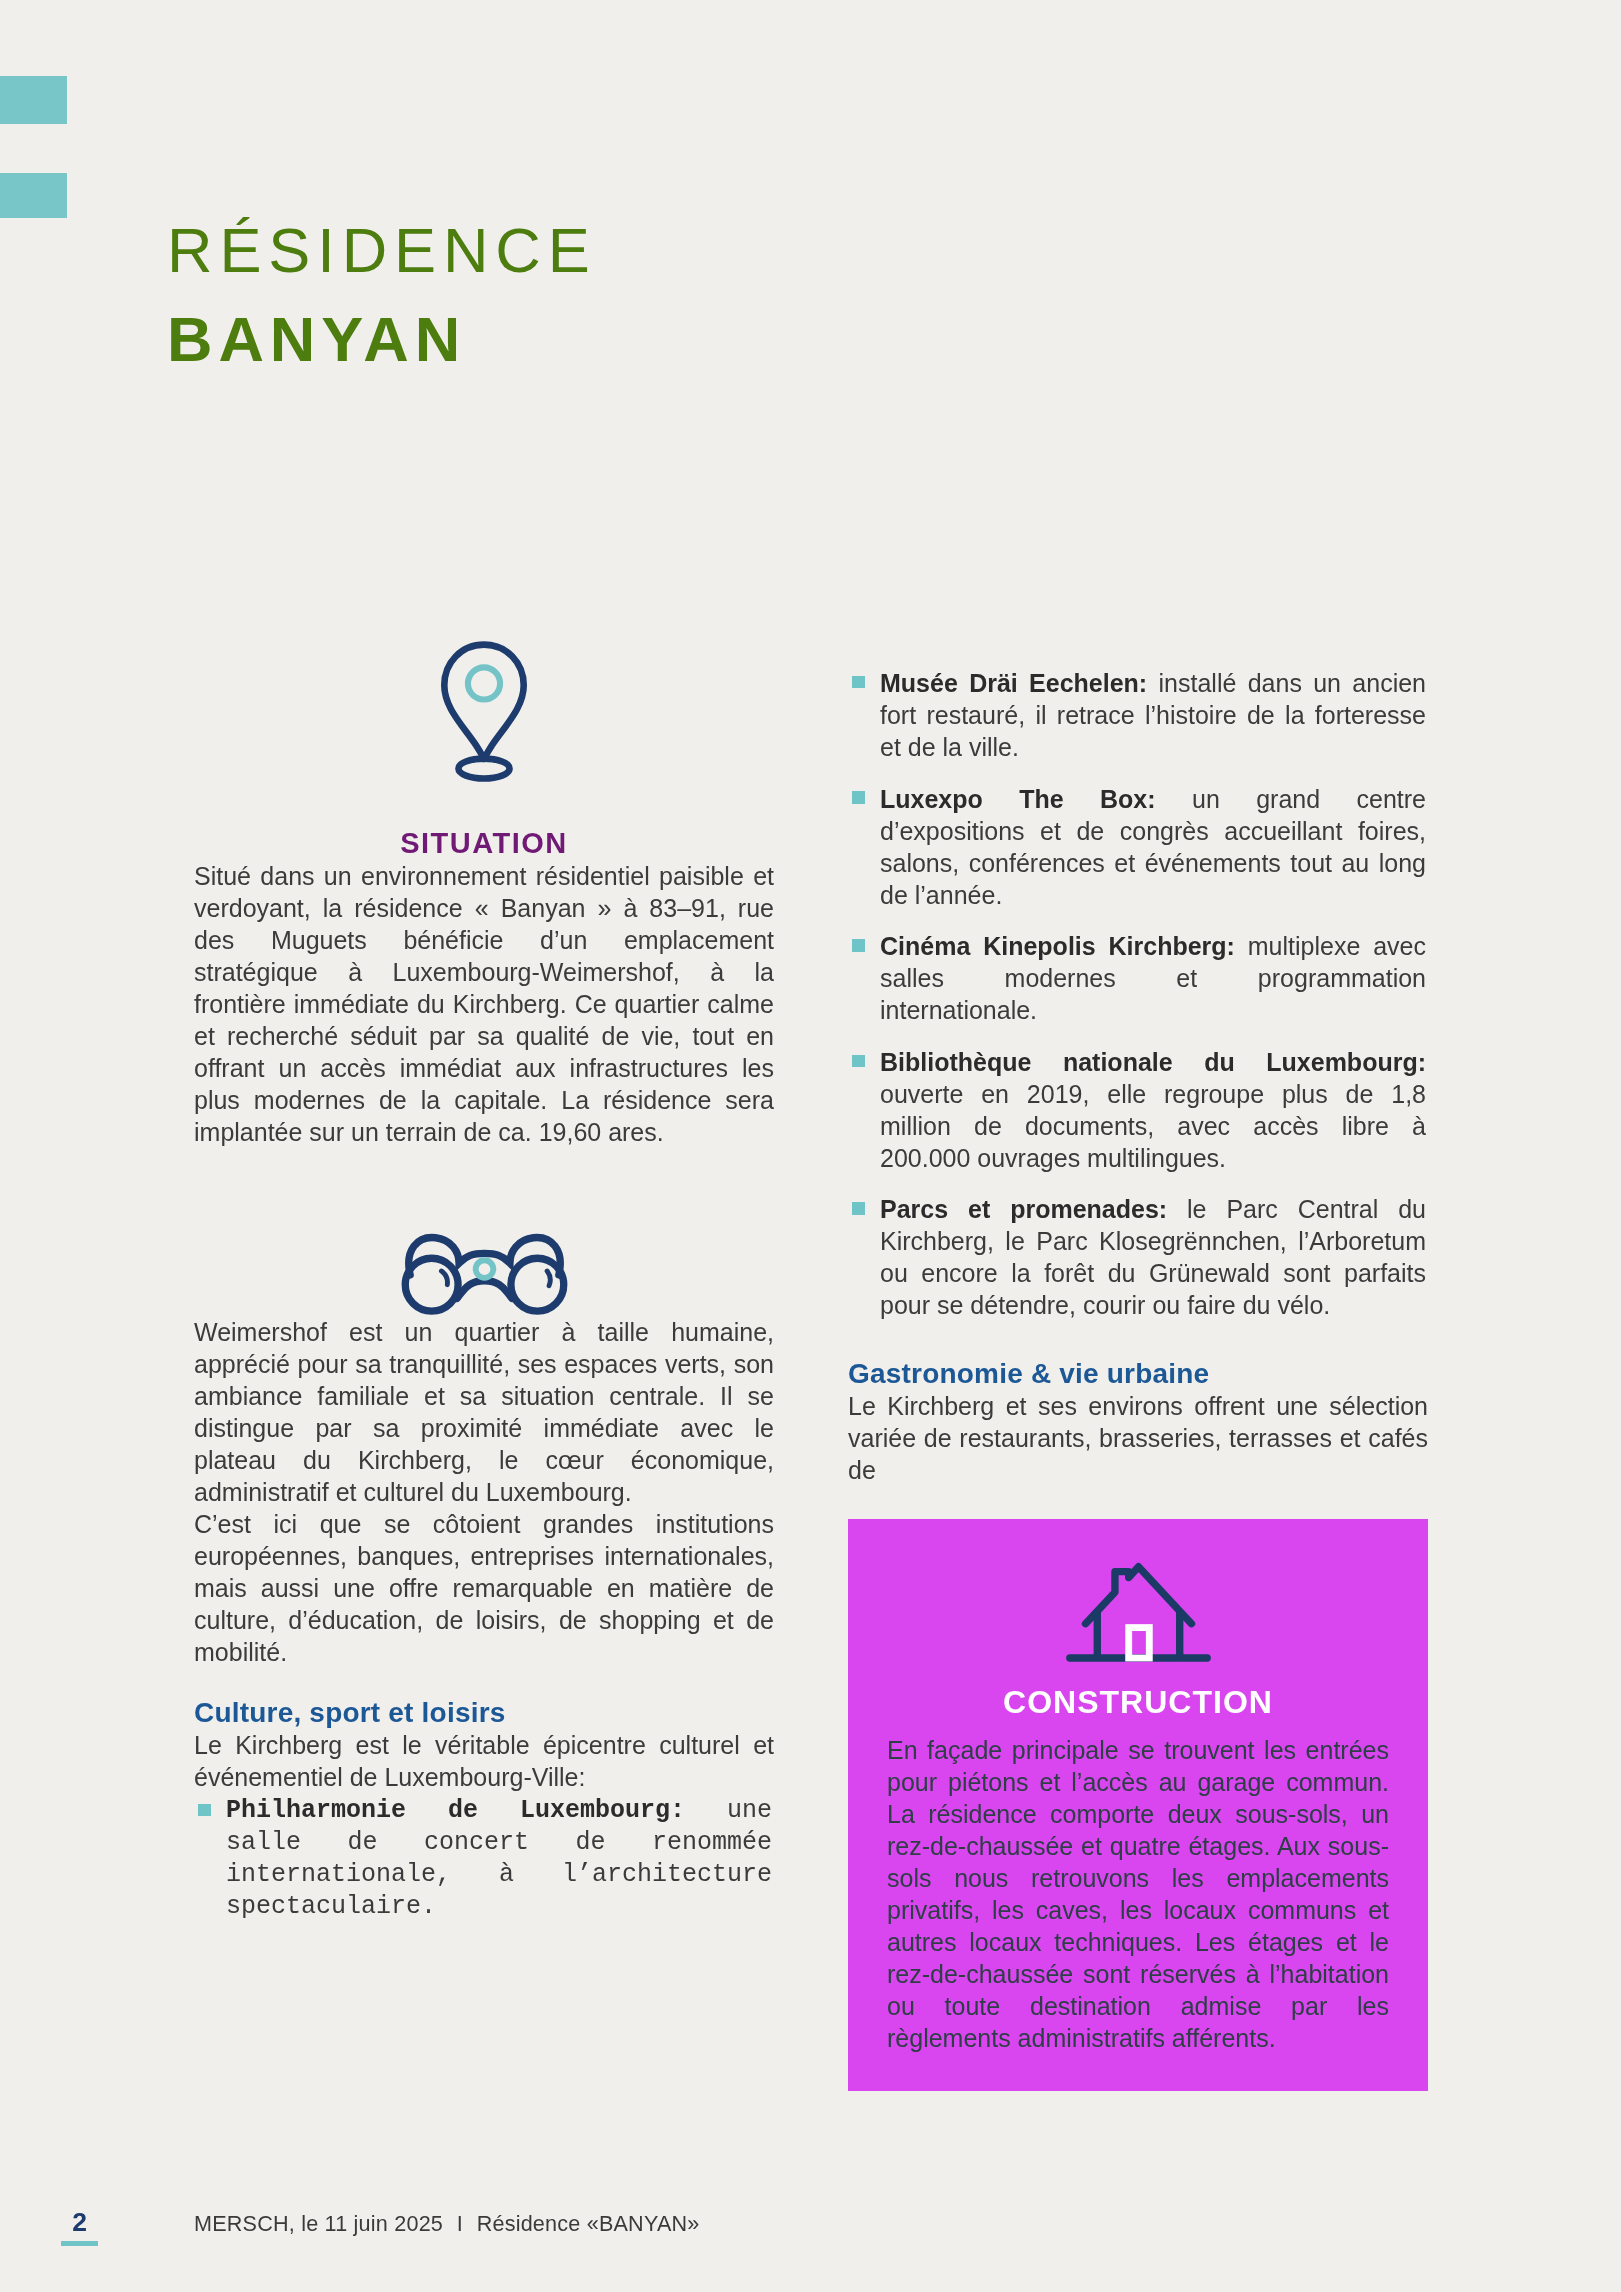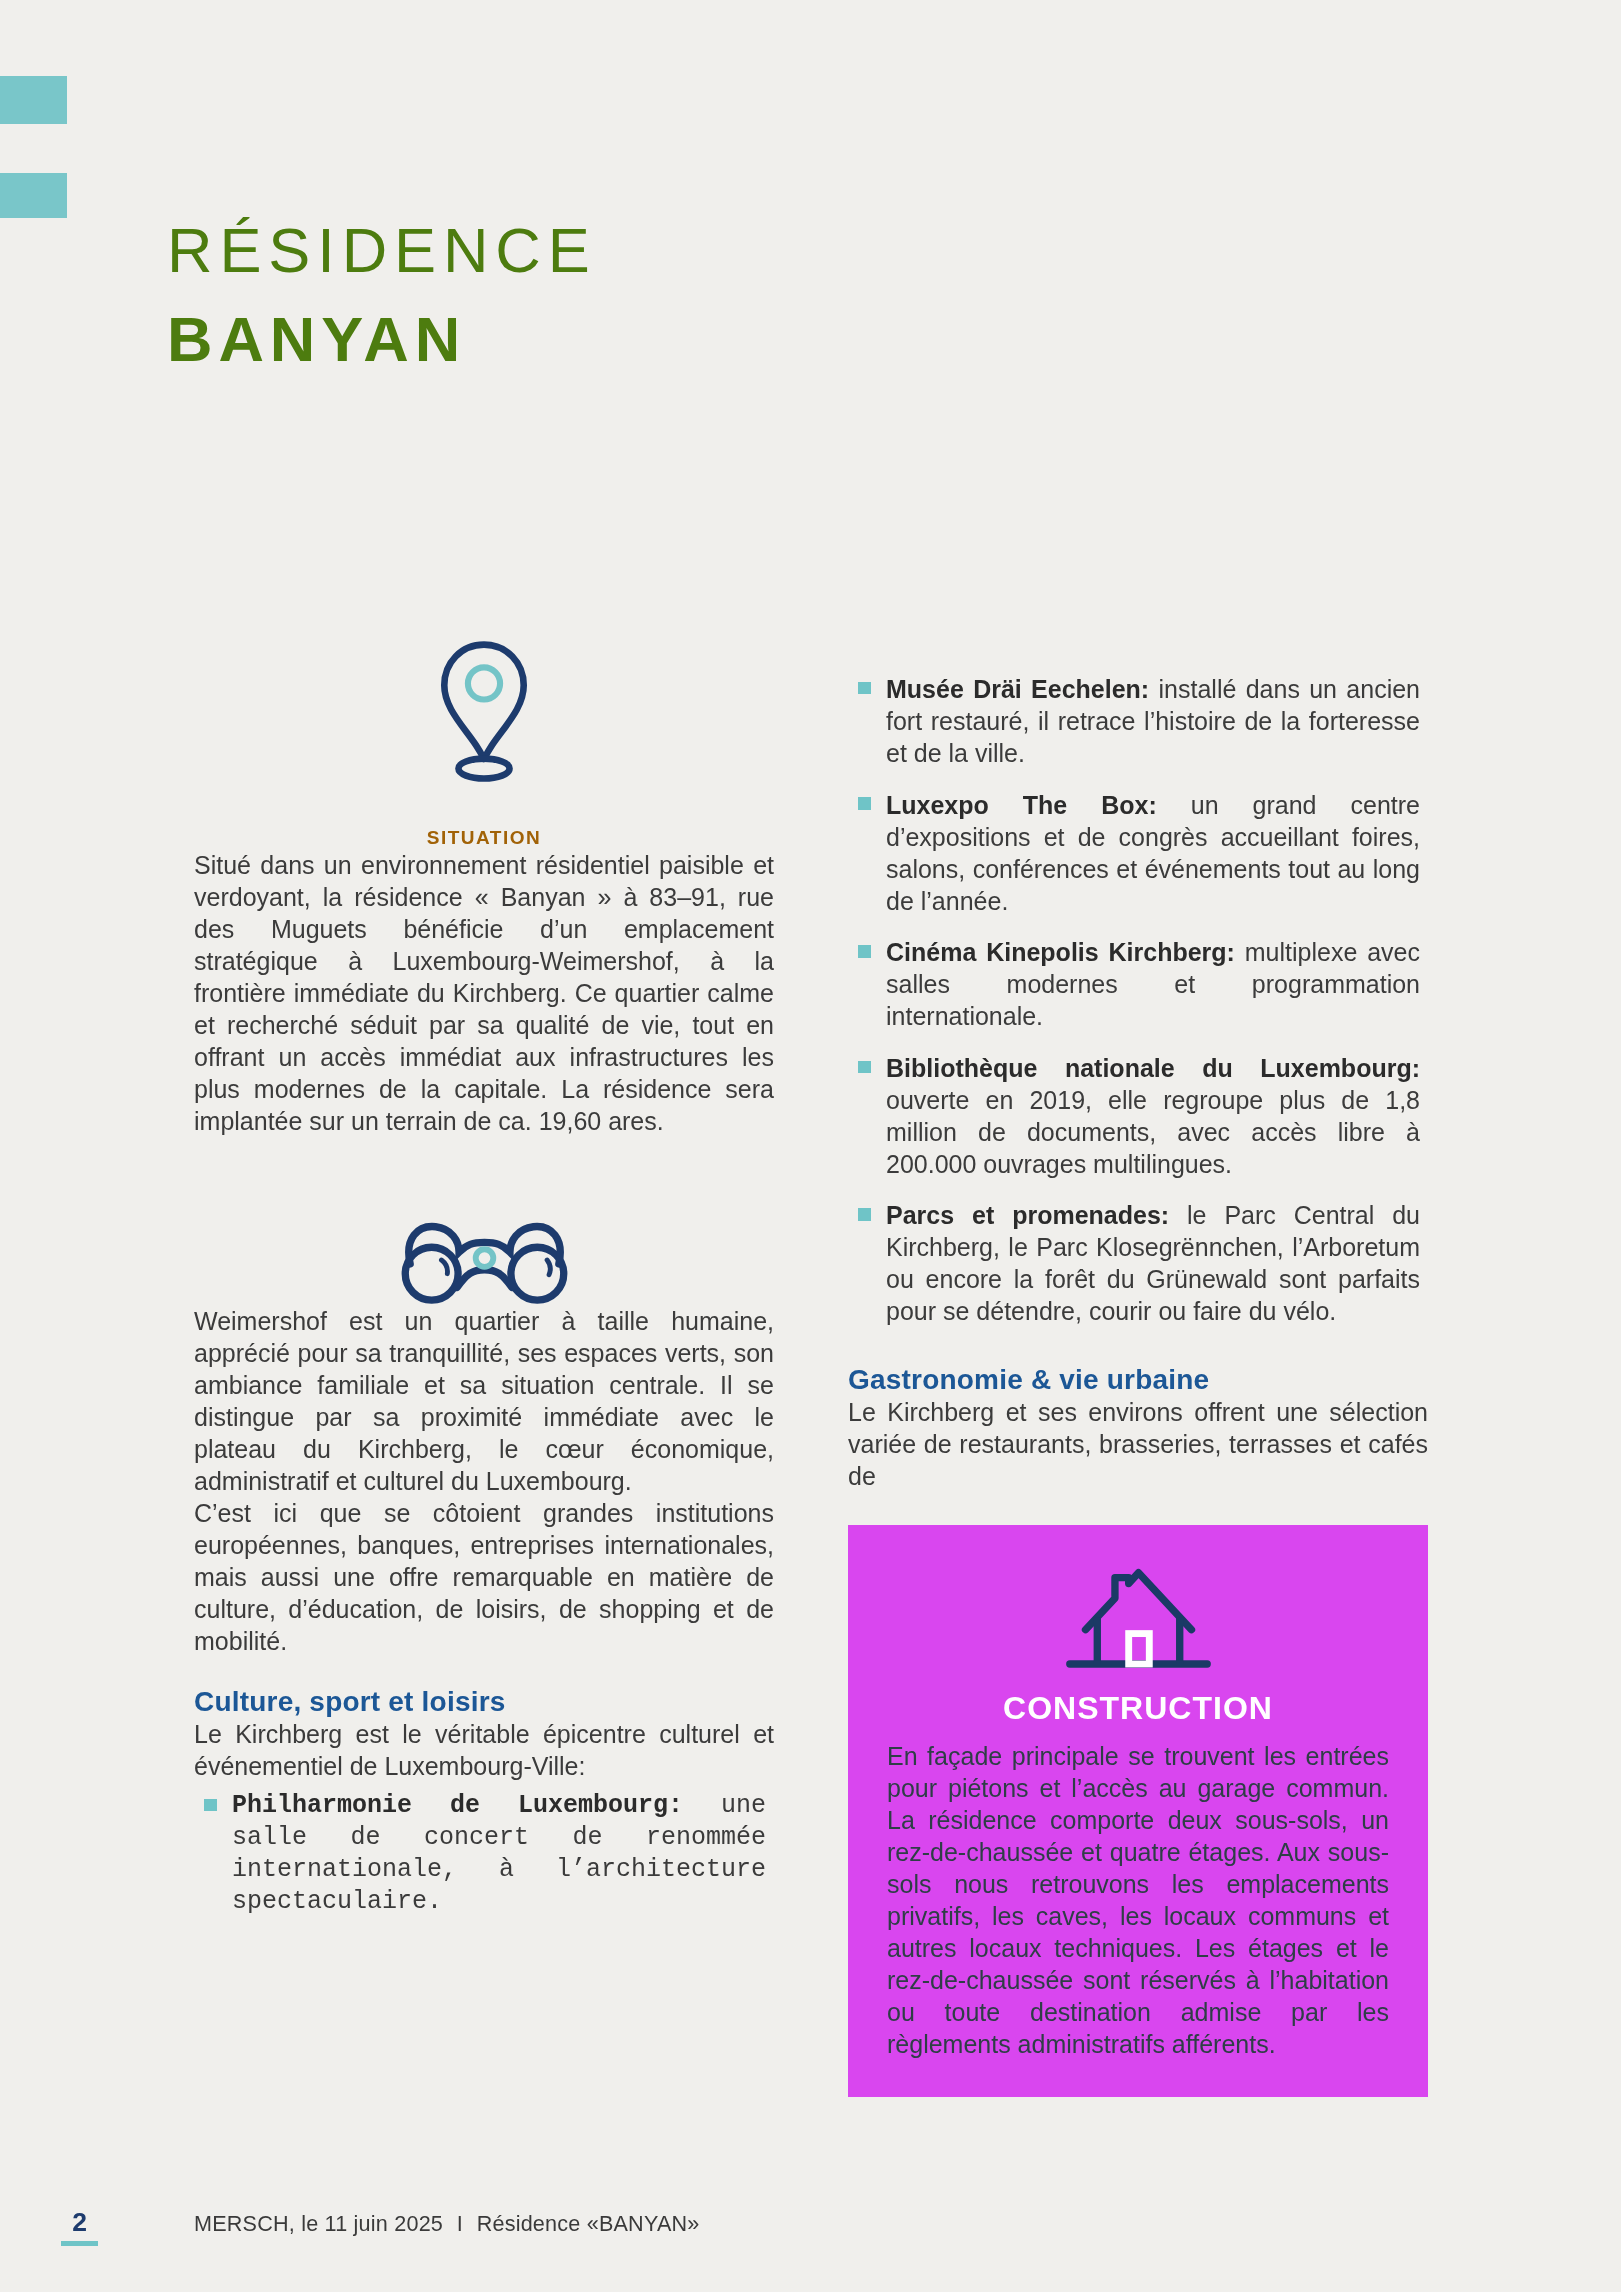--- a/index.html
+++ b/index.html
@@ -21,32 +21,32 @@
   .title .t1{font-size:63px;font-weight:400;letter-spacing:6.9px;}
   .title .t2{font-size:63px;font-weight:700;letter-spacing:5.9px;margin-top:26px;}
 
   
   .col{position:absolute;width:580px;}
   .col-left{left:194px;top:635px;}
   .col-right{left:848px;top:665px;}
 
   .icon-block{display:block;margin:0 auto;}
   .sec-head{
-    text-align:center;font-size:19px;font-weight:700;color:#a16207;
+    text-align:center;font-size:29px;font-weight:700;color:#701a75;
     letter-spacing:1.5px;margin:0;
   }
   p.body{
     font-size:25px;line-height:32px;text-align:justify;margin:0;
     hyphens:auto;-webkit-hyphens:auto;color:#3b3b3b;
   }
   .justify-all{text-align-last:justify;}
   .sub-head{
     font-size:28px;font-weight:700;color:#1c5796;margin:0;letter-spacing:0.2px;
   }
-  ul.blist{list-style:none;margin:8px;padding:0;}
+  ul.blist{list-style:none;margin:2px;padding:0;}
   ul.blist li{
     position:relative;padding-left:30px;margin:0 0 19.6px 0;
     font-size:25px;line-height:32px;text-align:justify;
     hyphens:auto;-webkit-hyphens:auto;
   }
   ul.blist li:last-child{margin-bottom:0;}
   .sq{
     position:absolute;left:2px;top:8.8px;width:12.7px;height:12.7px;background:#6fc4c7;
   }
   .bl{font-weight:700;color:#2b2b2b;}

